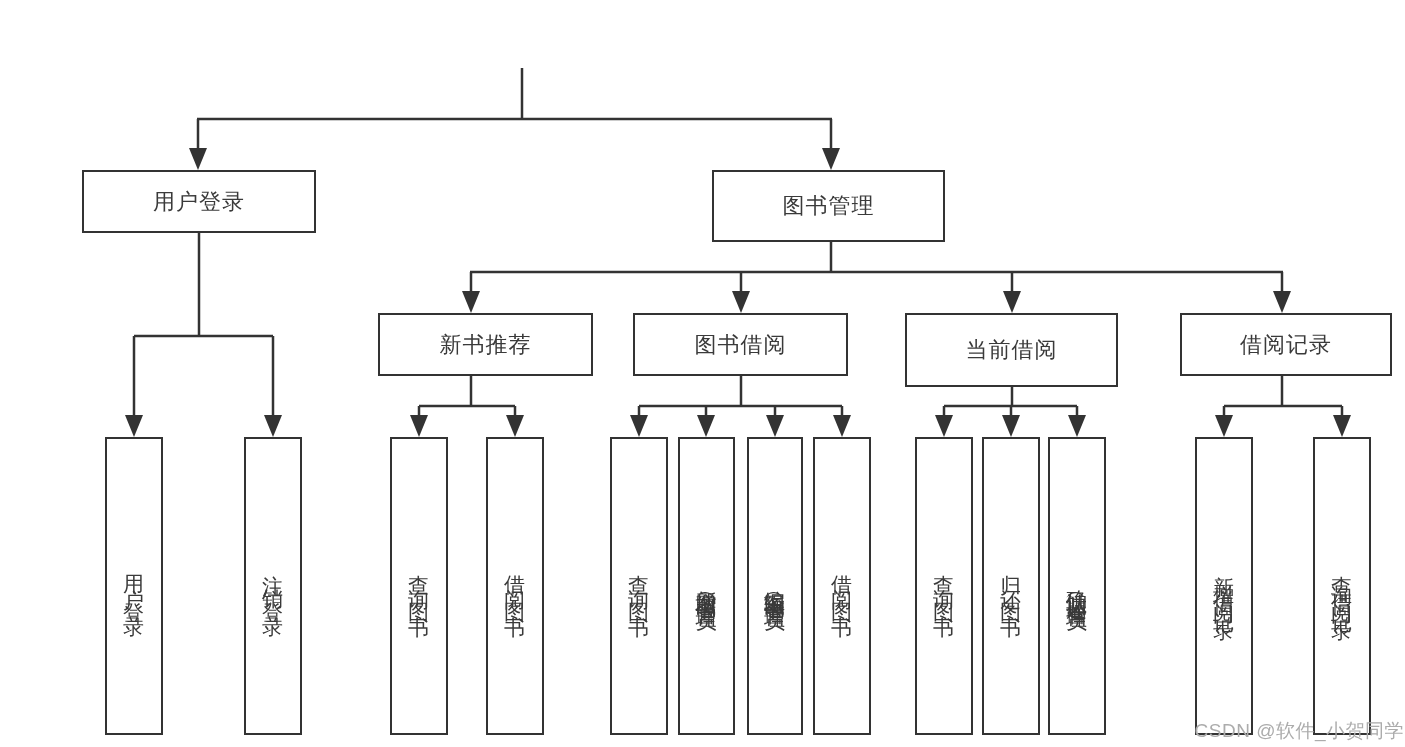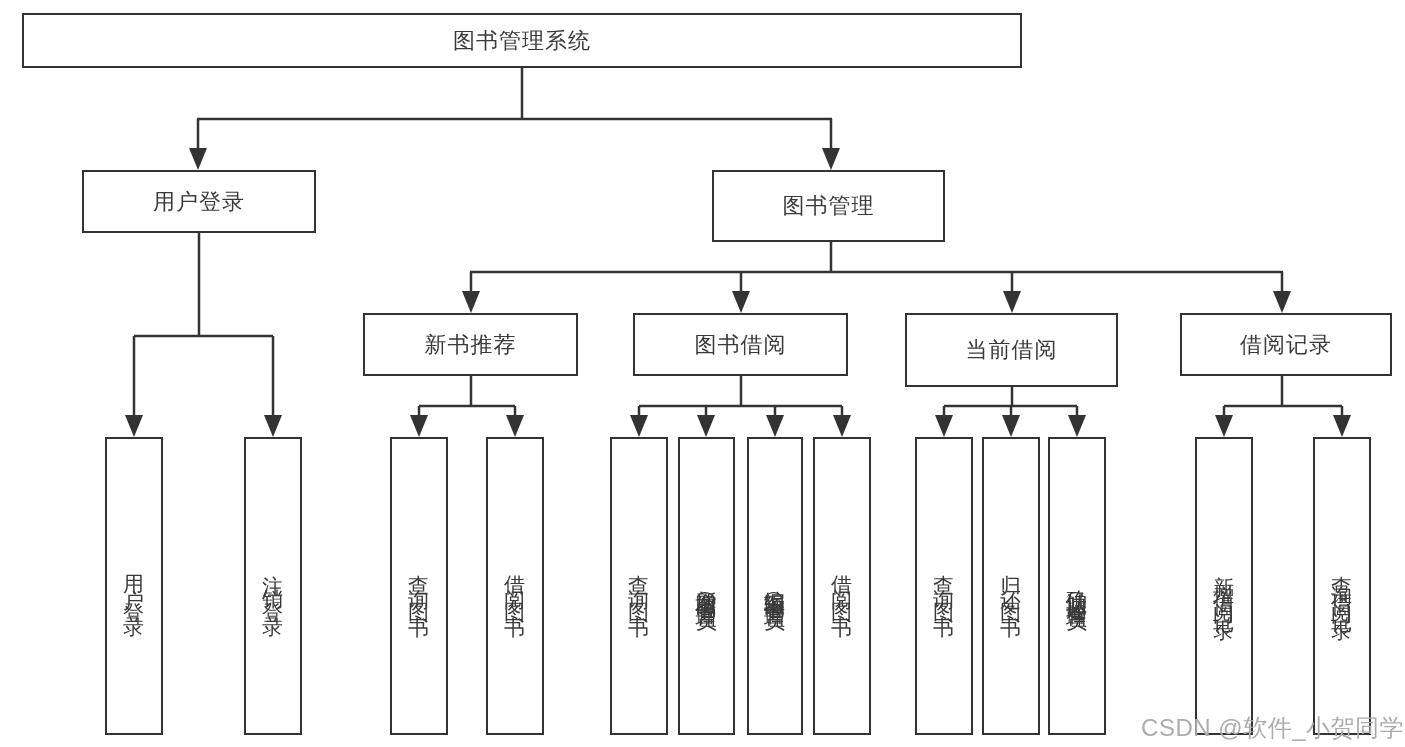--- a/index.html
+++ b/index.html
@@ -37,21 +37,21 @@
     line-height: 1;
     white-space: nowrap;
   }
   .sp-wide  { letter-spacing: 14px; }
   .sp-mid   { letter-spacing: 9px;  }
   .sp-tight { letter-spacing: 3px;  }
   #watermark {
     position: absolute;
     right: 1px;
     bottom: 3px;
-    font-size: 24px;
+    font-size: 19px;
     color: #acacac;
     letter-spacing: 0.5px;
     z-index: 3;
     white-space: nowrap;
     text-align: right;
   }
   .cline { stroke: #333333; stroke-width: 2.5; fill: none; }
   .ahead { fill: #333333; stroke: none; }
 </style>
 </head>
@@ -128,32 +128,29 @@
     <g>
       <line class="cline" x1="1282" y1="376" x2="1282" y2="406"></line>
       <line class="cline" x1="1224" y1="406" x2="1342" y2="406"></line>
       <line class="cline" x1="1224" y1="406" x2="1224" y2="419"></line>
       <polygon class="ahead" points="1215,415 1233,415 1224,437"></polygon>
       <line class="cline" x1="1342" y1="406" x2="1342" y2="419"></line>
       <polygon class="ahead" points="1333,415 1351,415 1342,437"></polygon>
     </g>
   </svg>
 
-  <div class="node h" style="left:22px; top:13px; width:1000px; height:55px;">
-    <span>图书管理系统</span>
-  </div>
 
   <div class="node h" style="left:82px; top:170px; width:234px; height:63px;">
     <span>用户登录</span>
   </div>
   <div class="node h" style="left:712px; top:170px; width:233px; height:72px;">
     <span>图书管理</span>
   </div>
 
-  <div class="node h" style="left:363px; top:313px; width:215px; height:63px;">
+  <div class="node h" style="left:378px; top:313px; width:215px; height:63px;">
     <span>新书推荐</span>
   </div>
   <div class="node h" style="left:633px; top:313px; width:215px; height:63px;">
     <span>图书借阅</span>
   </div>
   <div class="node h" style="left:905px; top:313px; width:213px; height:74px;">
     <span>当前借阅</span>
   </div>
   <div class="node h" style="left:1180px; top:313px; width:212px; height:63px;">
     <span>借阅记录</span>

